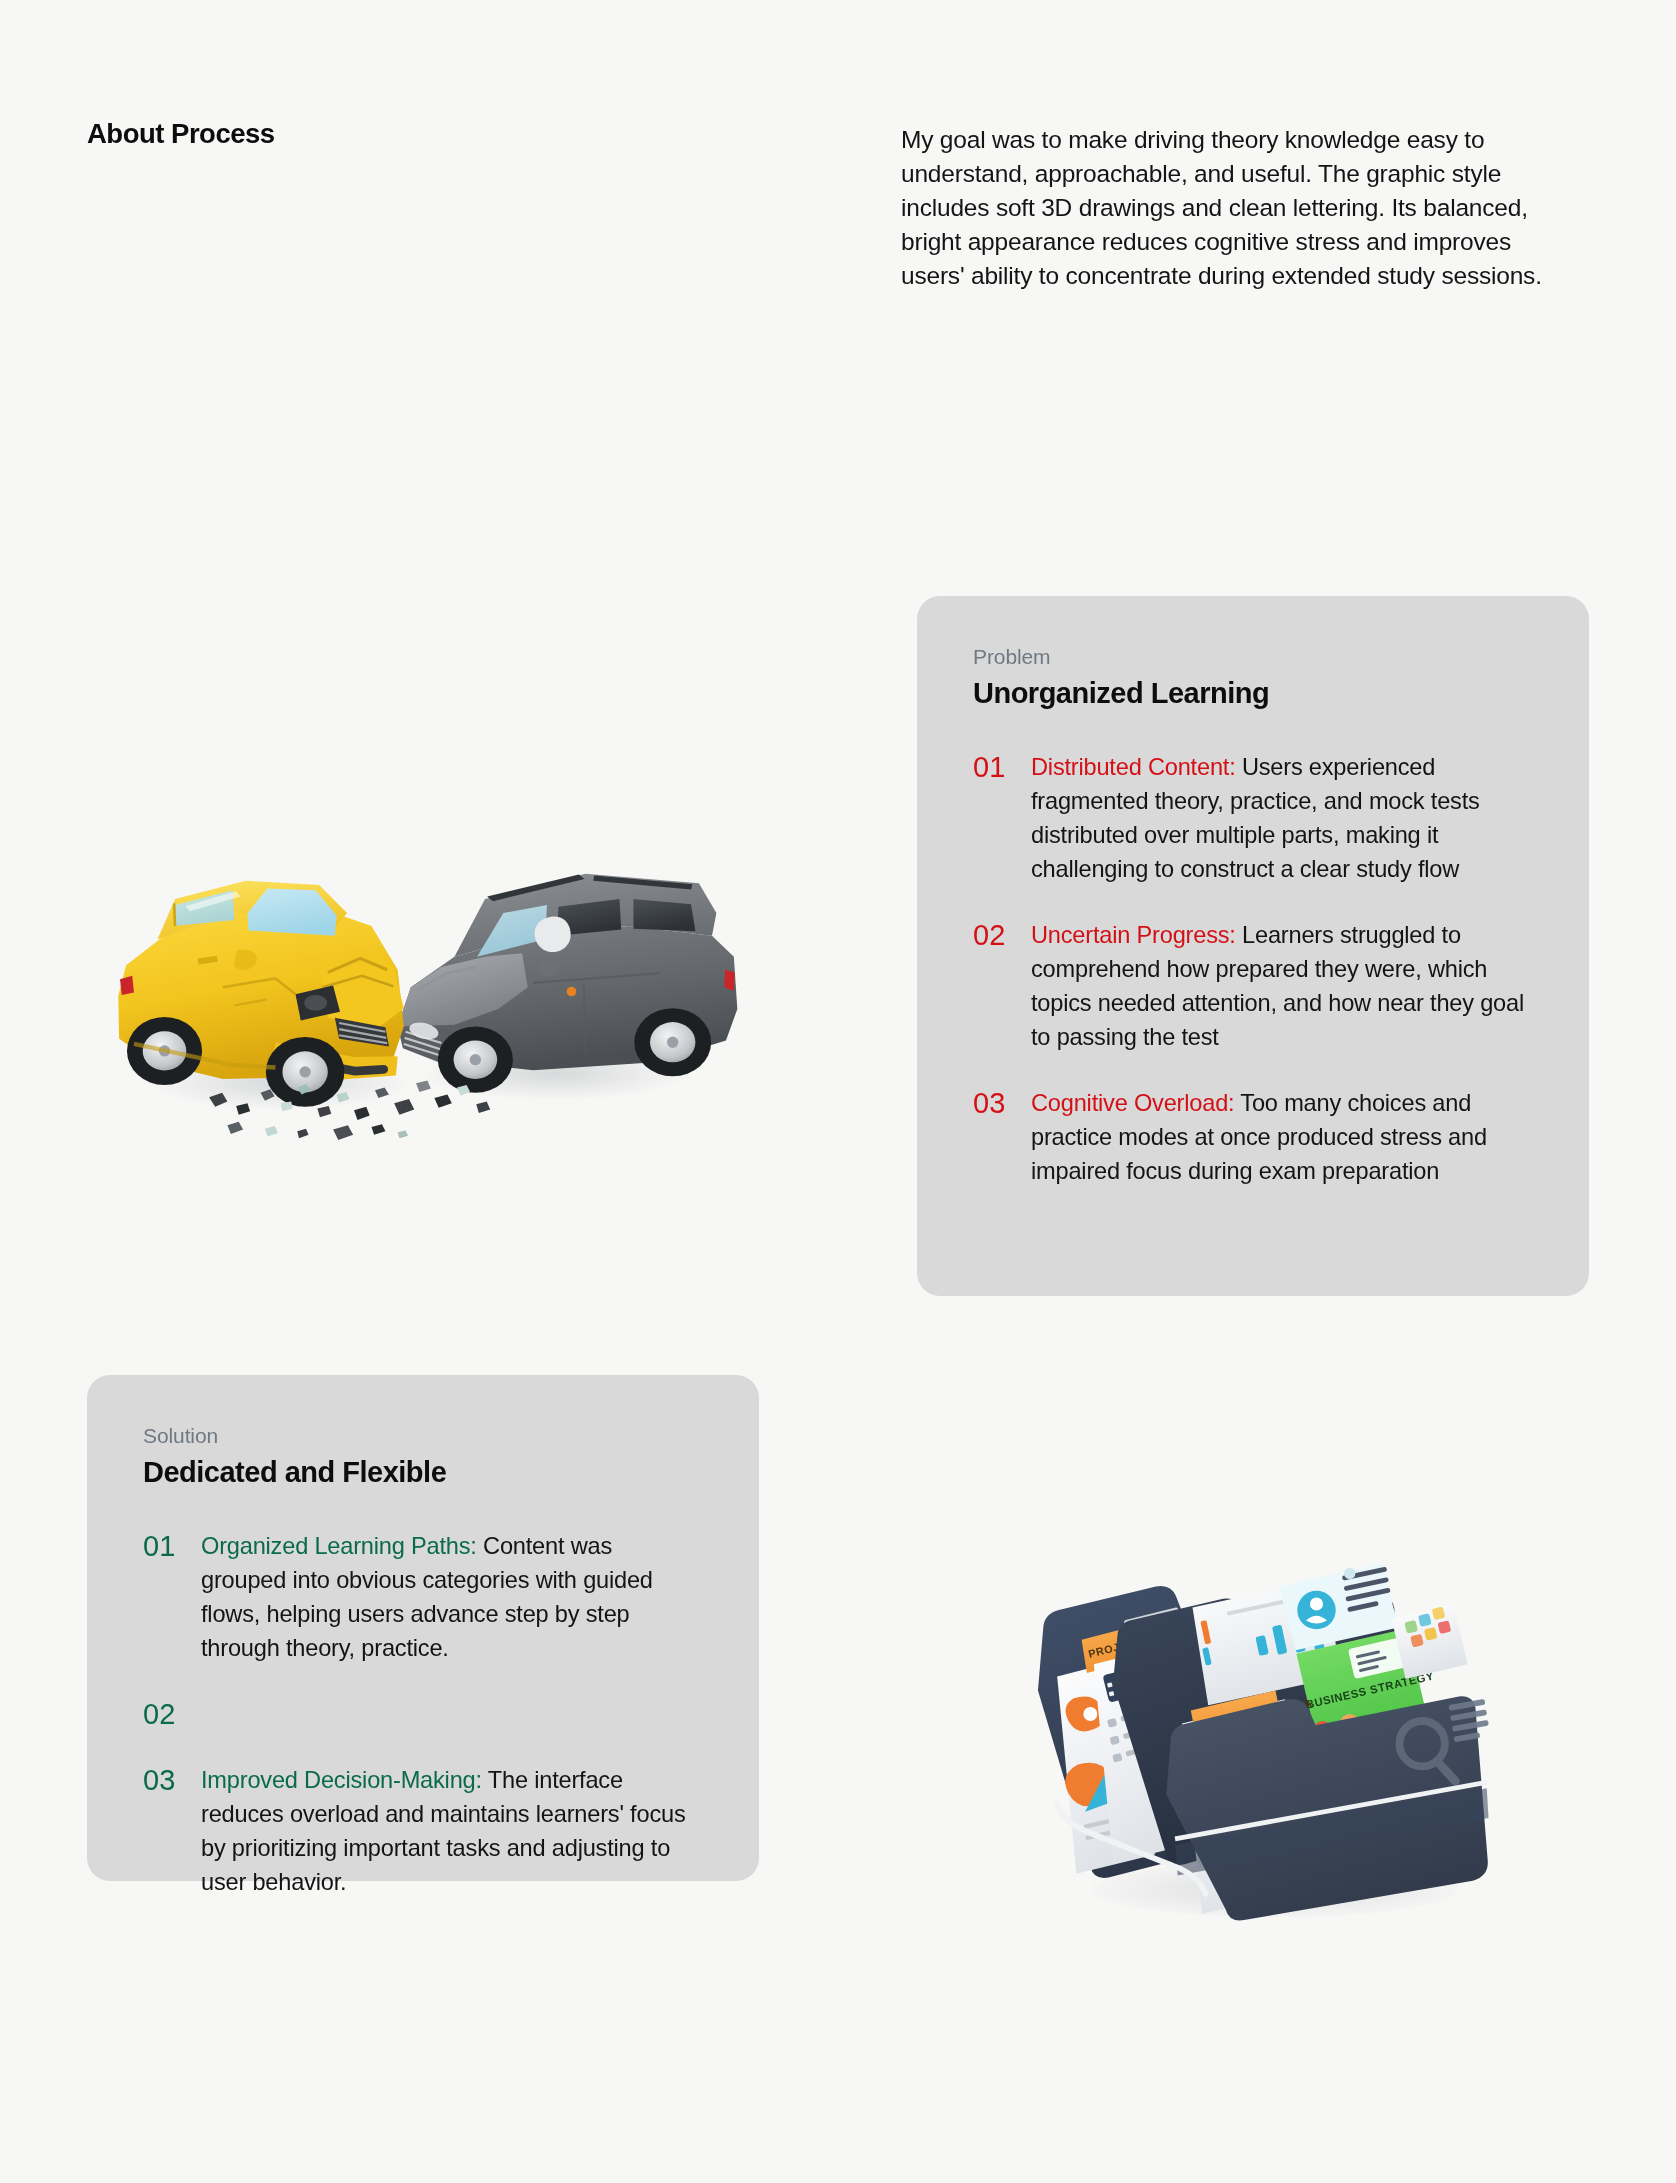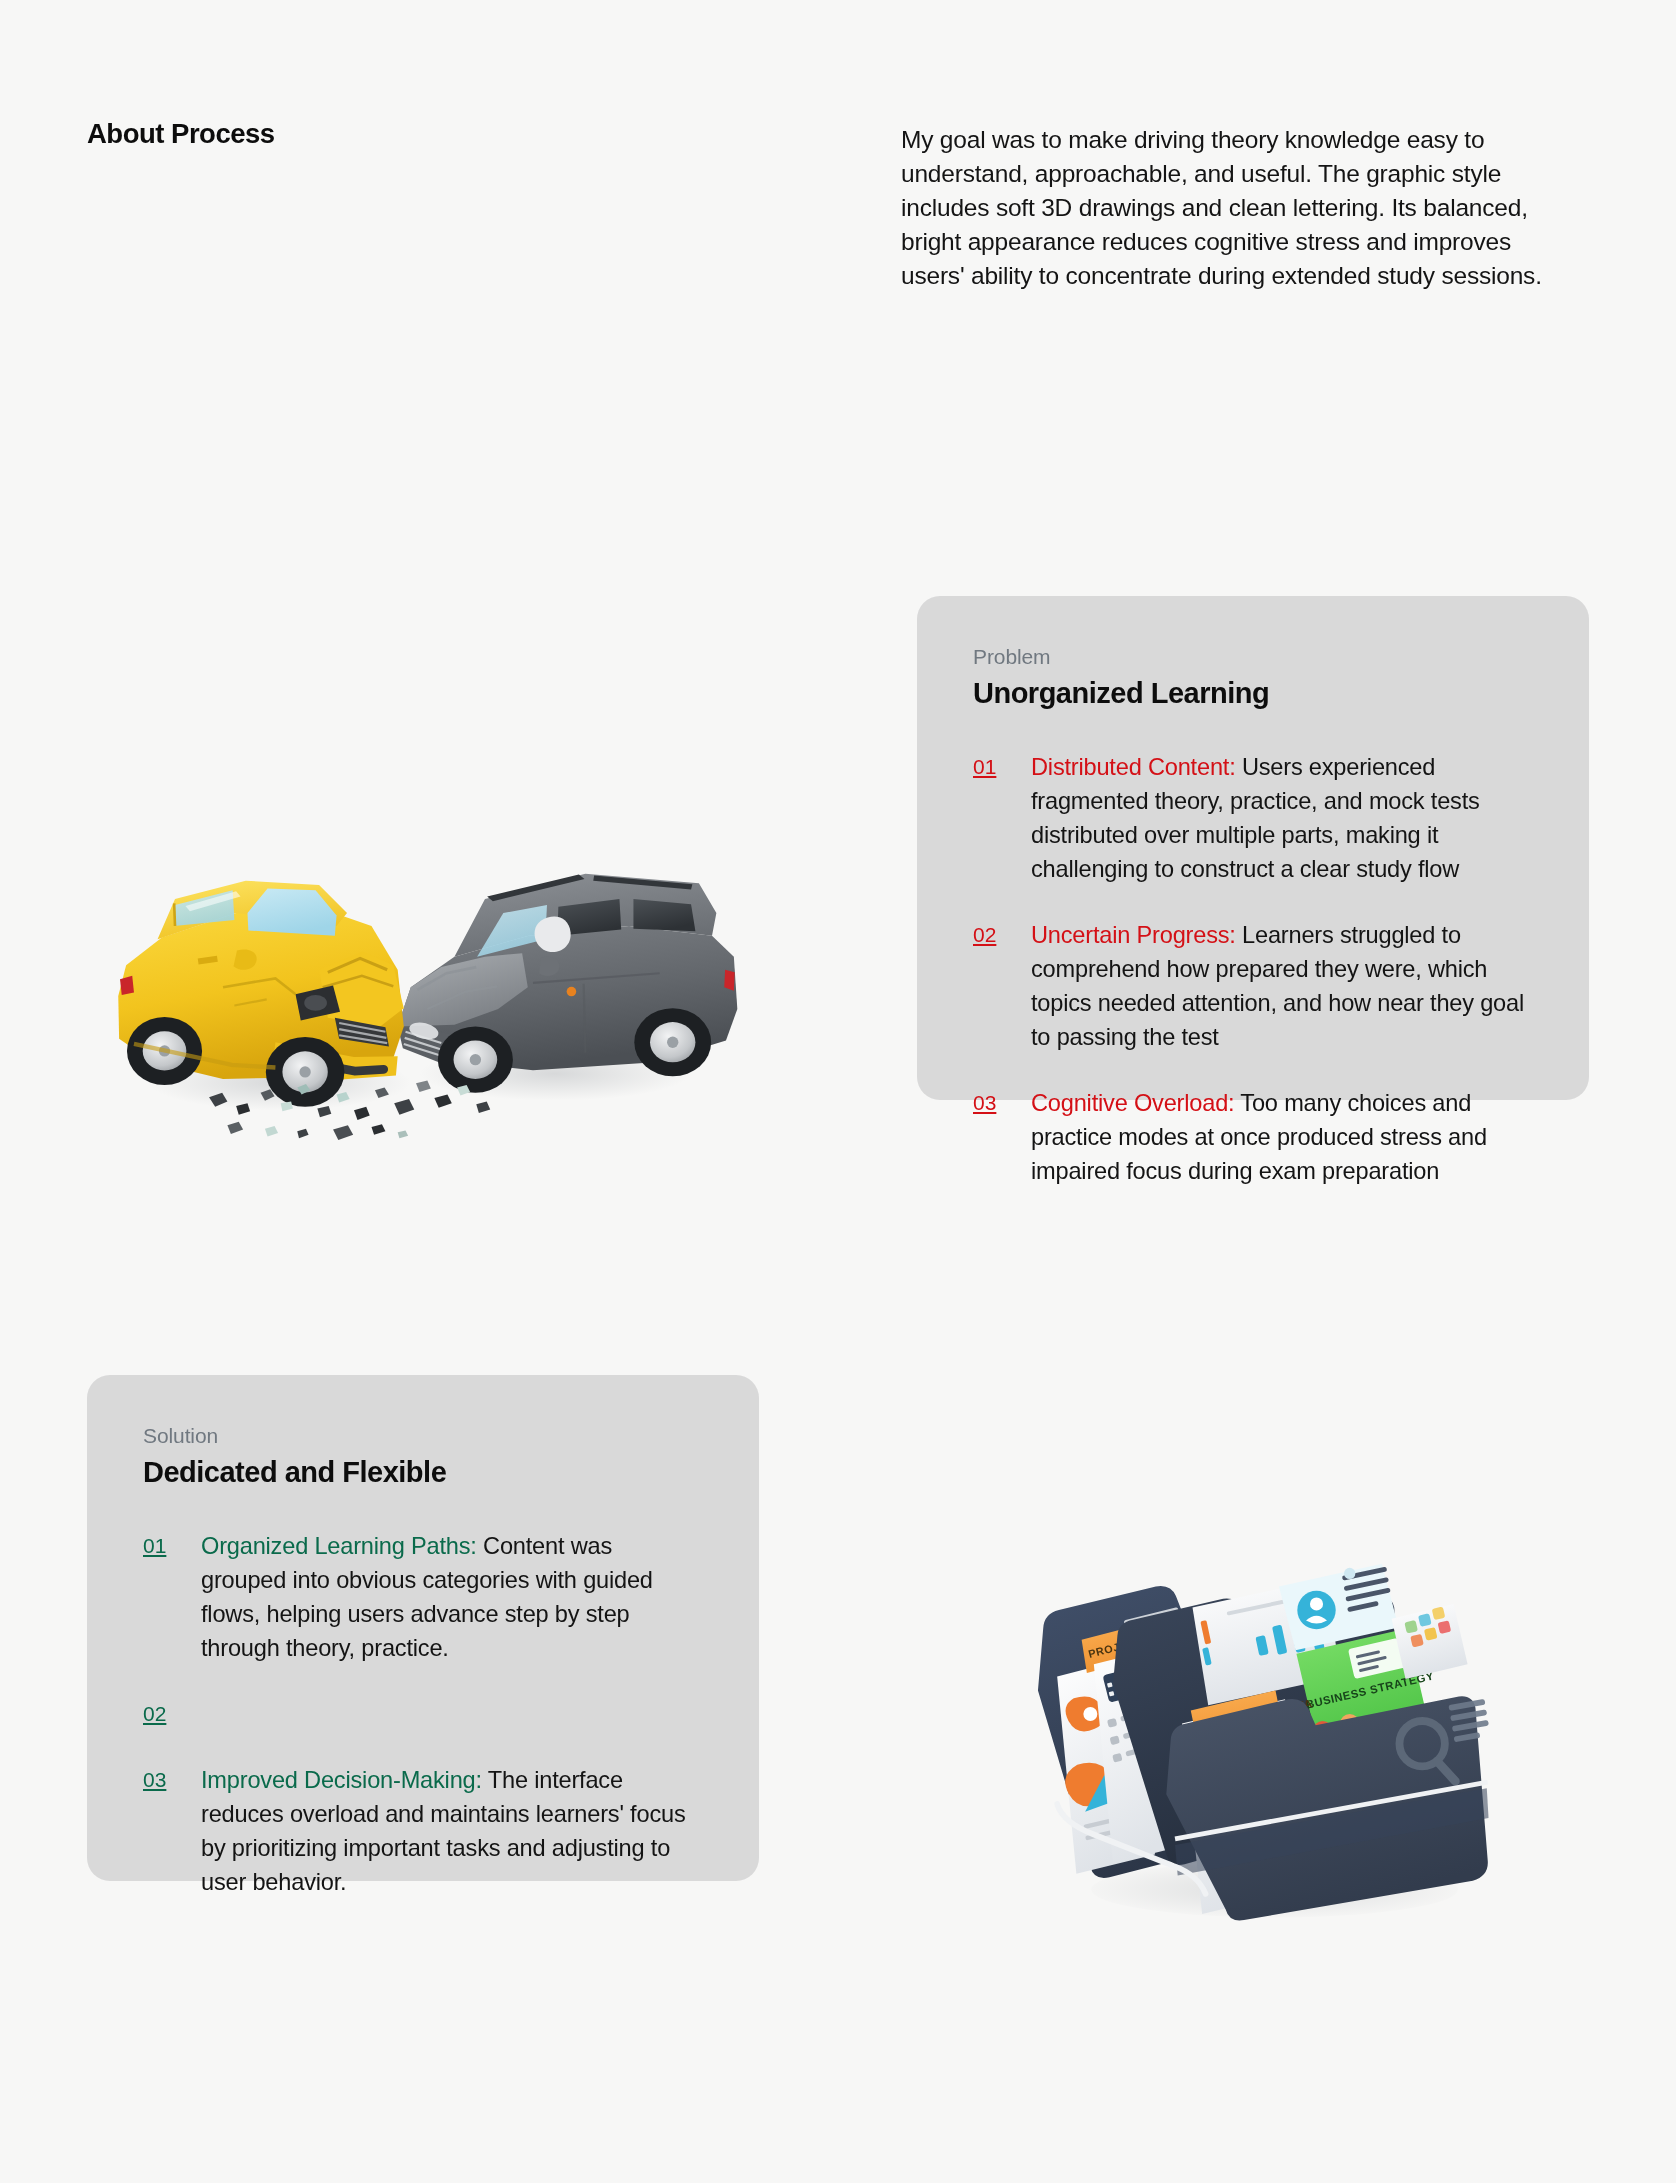--- a/index.html
+++ b/index.html
@@ -48,21 +48,21 @@
   .card {
     position: absolute;
     background: #d9d9d9;
     border-radius: 23px;
   }
 
   .card-problem {
     left: 917px;
     top: 596px;
     width: 672px;
-    height: 504px;
+    height: 700px;
     padding: 48px 56px 0 56px;
   }
 
   .card-solution {
     left: 87px;
     top: 1375px;
     width: 672px;
     height: 506px;
     padding: 48px 56px 0 56px;
   }
@@ -91,25 +91,24 @@
 
   .list-row {
     display: flex;
     align-items: flex-start;
     margin-bottom: 32px;
   }
   .list-row:last-child { margin-bottom: 0; }
 
   .row-index {
     flex: 0 0 58px;
-    font-size: 21px;
+    font-size: 29px;
     font-weight: 500;
     line-height: 34px;
     letter-spacing: 0px;
-    text-decoration: underline;
   }
 
   .row-text {
     flex: 1 1 auto;
     font-size: 23.6px;
     line-height: 34px;
     color: #141414;
     letter-spacing: -0.2px;
   }
 

